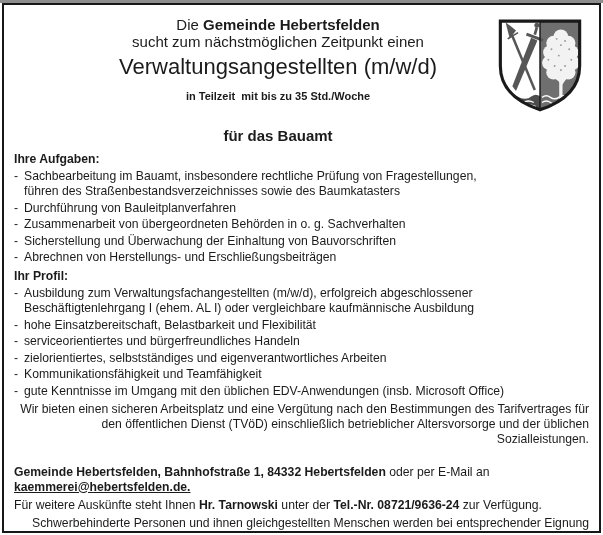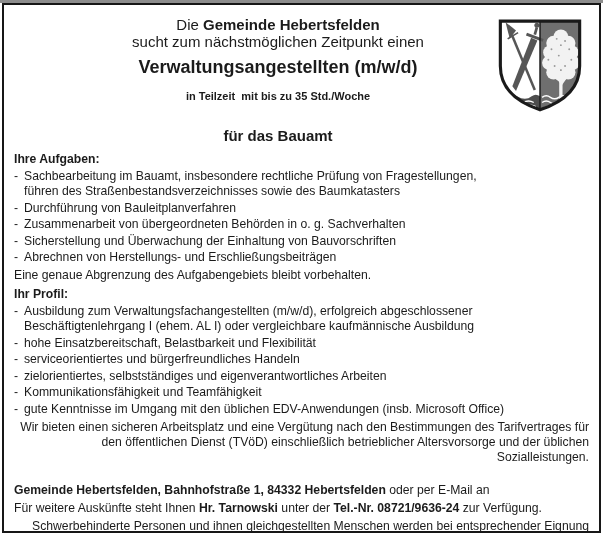--- a/index.html
+++ b/index.html
@@ -4,21 +4,21 @@
 <style>
   html,body{margin:0;padding:0;background:#fff;}
   body{width:603px;height:535px;position:relative;overflow:hidden;
        font-family:"Liberation Sans","DejaVu Sans",sans-serif;color:#1b1b1b;}
   .top-edge{position:absolute;top:0;left:0;right:0;height:3px;background:#8d8d8d;}
   .frame{position:absolute;left:2px;right:2px;top:3px;bottom:2px;
          border:2px solid #171717;overflow:hidden;background:#fff;}
   
   .header{padding-top:11px;width:548px;text-align:center;}
   .h-line1,.h-line2{font-size:15px;line-height:17px;}
-  .h-title{font-size:18px;line-height:24px;font-weight:bold;margin:5px 0 0 0;}
+  .h-title{font-size:22px;line-height:24px;font-weight:normal;margin:5px 0 0 0;}
   .h-sub1{font-size:11px;line-height:16px;font-weight:bold;margin-top:9px;white-space:pre;}
   .h-sub2{font-size:15px;line-height:16px;font-weight:bold;margin-top:24px;}
   b,strong{font-weight:bold;}
   
   .crest{position:absolute;top:13px;right:15px;width:88px;height:96px;}
   
   .content{padding:4px 10px 0 10px;font-size:12.2px;line-height:15px;}
   .content h2{font-size:12.2px;line-height:15px;font-weight:bold;margin:4px 0 2px 0;}
   ul.dash-list{list-style:none;margin:0;padding:0;}
   ul.dash-list li{display:flex;margin:0 0 1.5px 0;}
@@ -137,21 +137,20 @@
         </li>
       <li>
           <span class="dash">-</span>
           <span class="txt">Sicherstellung und Überwachung der Einhaltung von Bauvorschriften</span>
         </li>
       <li>
           <span class="dash">-</span>
           <span class="txt">Abrechnen von Herstellungs- und Erschließungsbeiträgen</span>
         </li>
     </ul>
-    <p>Eine genaue Abgrenzung des Aufgabengebiets bleibt vorbehalten.</p>
 
     <h2>Ihr Profil:</h2>
     <ul class="dash-list">
       <li>
           <span class="dash">-</span>
           <span class="txt">Ausbildung zum Verwaltungsfachangestellten (m/w/d), erfolgreich abgeschlossener
 Beschäftigtenlehrgang I (ehem. AL I) oder vergleichbare kaufmännische Ausbildung</span>
         </li>
       <li>
           <span class="dash">-</span>
@@ -173,21 +172,21 @@
           <span class="dash">-</span>
           <span class="txt">gute Kenntnisse im Umgang mit den üblichen EDV-Anwendungen (insb. Microsoft Office)</span>
         </li>
     </ul>
 
     <p class="pre">Wir bieten einen sicheren Arbeitsplatz und eine Vergütung nach den Bestimmungen des Tarifvertrages für
 den öffentlichen Dienst (TVöD) einschließlich betrieblicher Altersvorsorge und der üblichen Sozialleistungen.</p>
 
     <p><br>
     <strong>Gemeinde Hebertsfelden, Bahnhofstraße 1, 84332 Hebertsfelden</strong><span> oder per E-Mail an</span><br>
-    </p>
+    <span class="email">kaemmerei@hebertsfelden.de.</span></p>
 
     <p><span>Für weitere Auskünfte steht Ihnen </span><strong>Hr. Tarnowski</strong><span> unter der </span><strong>Tel.-Nr. 08721/9636-24</strong><span> zur Verfügung.</span></p>
 
     <p class="pre">Schwerbehinderte Personen und ihnen gleichgestellten Menschen werden bei entsprechender Eignung
 bevorzugt berücksichtigt.</p>
 
   </div>
 </div>
 
 </body></html>

